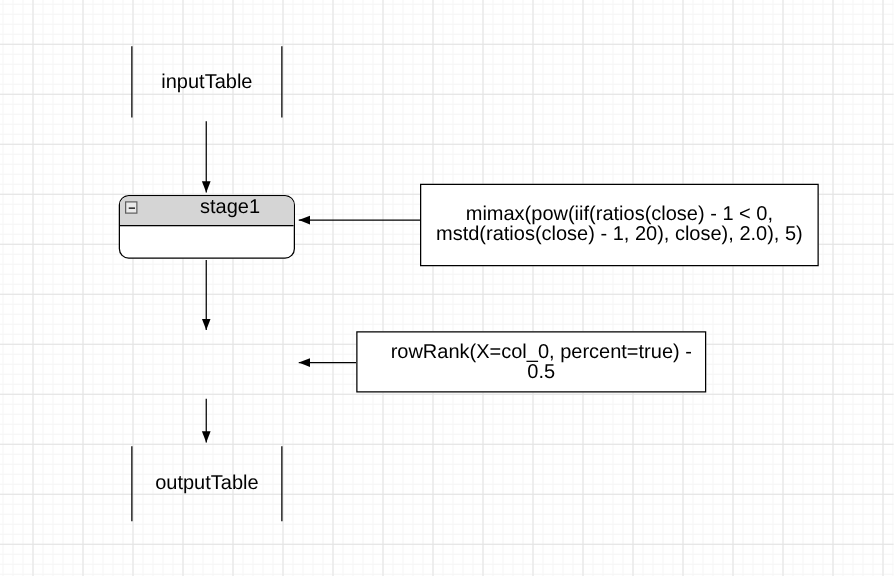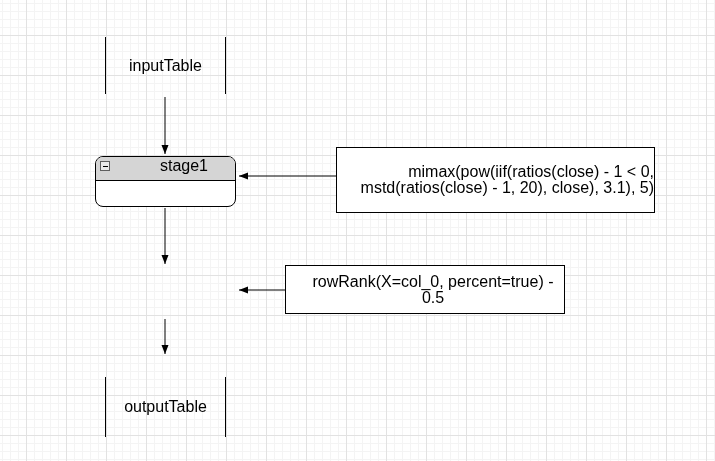--- a/index.html
+++ b/index.html
@@ -29,21 +29,21 @@
   .io-node {
     position: absolute;
     width: 121px;
     border-left: 1px solid #000;
     border-right: 1px solid #000;
     display: flex;
     align-items: center;
     justify-content: center;
   }
   #node-input  { left: 105px; top: 37px;  height: 57px; }
-  #node-output { left: 105px; top: 357px; height: 60px; margin-top: 20px; }
+  #node-output { left: 105px; top: 357px; height: 60px; }
 
   
   .stage-node {
     position: absolute;
     width: 141px;
     height: 51px;
     border: 1px solid #000;
     border-radius: 8px;
     background: #ffffff;
     overflow: hidden;
@@ -86,21 +86,21 @@
     background: #000;
   }
 
   
   .formula-box {
     position: absolute;
     border: 1px solid #000;
     background: #ffffff;
     display: flex;
     flex-direction: column;
-    align-items: flex-end;
+    align-items: center;
     justify-content: center;
     text-align: center;
     line-height: 16px;
   }
   #formula1 { left: 336px; top: 147px; width: 319px; height: 66px; }
   #formula2 { left: 285px; top: 265px; width: 280px; height: 49px; padding-left: 16px; }
 
   
   .edges {
     position: absolute;
@@ -135,21 +135,21 @@
     <div class="stage-header">
       <span class="collapse-icon">
         <span class="minus-bar"></span>
       </span>
       <span>stage1</span>
     </div>
   </div>
 
   <div class="formula-box" id="formula1">
     <div>mimax(pow(iif(ratios(close) - 1 &lt; 0,</div>
-    <div>mstd(ratios(close) - 1, 20), close), 3.1), 5)</div>
+    <div>mstd(ratios(close) - 1, 20), close), 2.0), 5)</div>
   </div>
 
 
   <div class="formula-box" id="formula2">
     <div>rowRank(X=col_0, percent=true) - 0.5</div>
   </div>
 
   <div class="io-node" id="node-output">
     <span>outputTable</span>
   </div>

